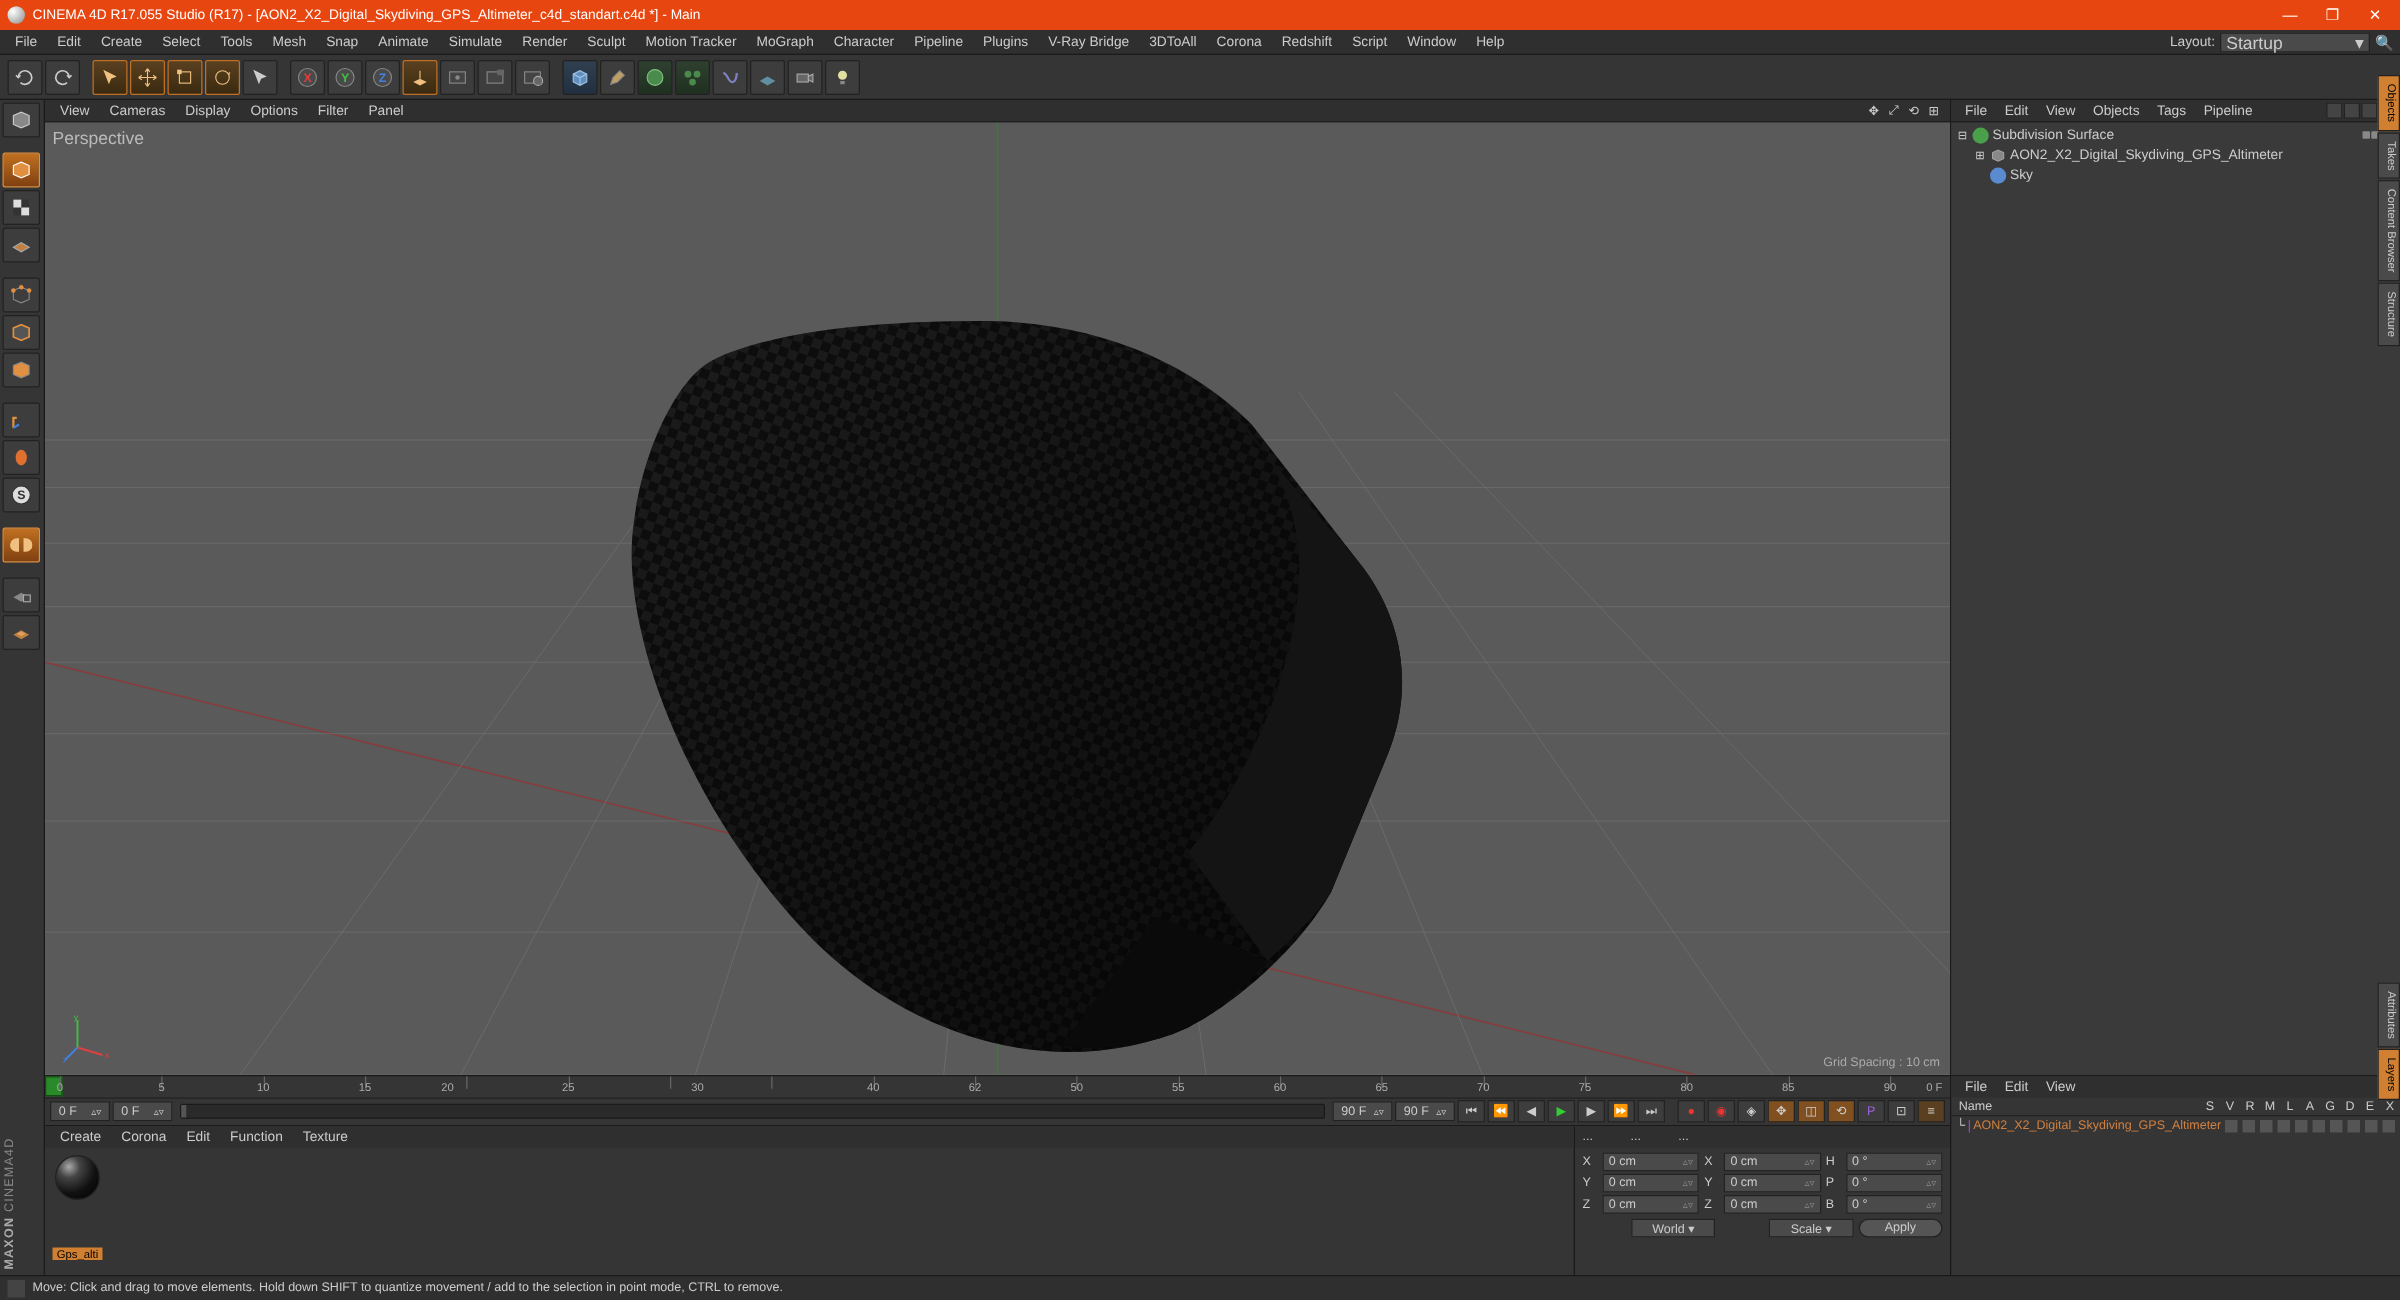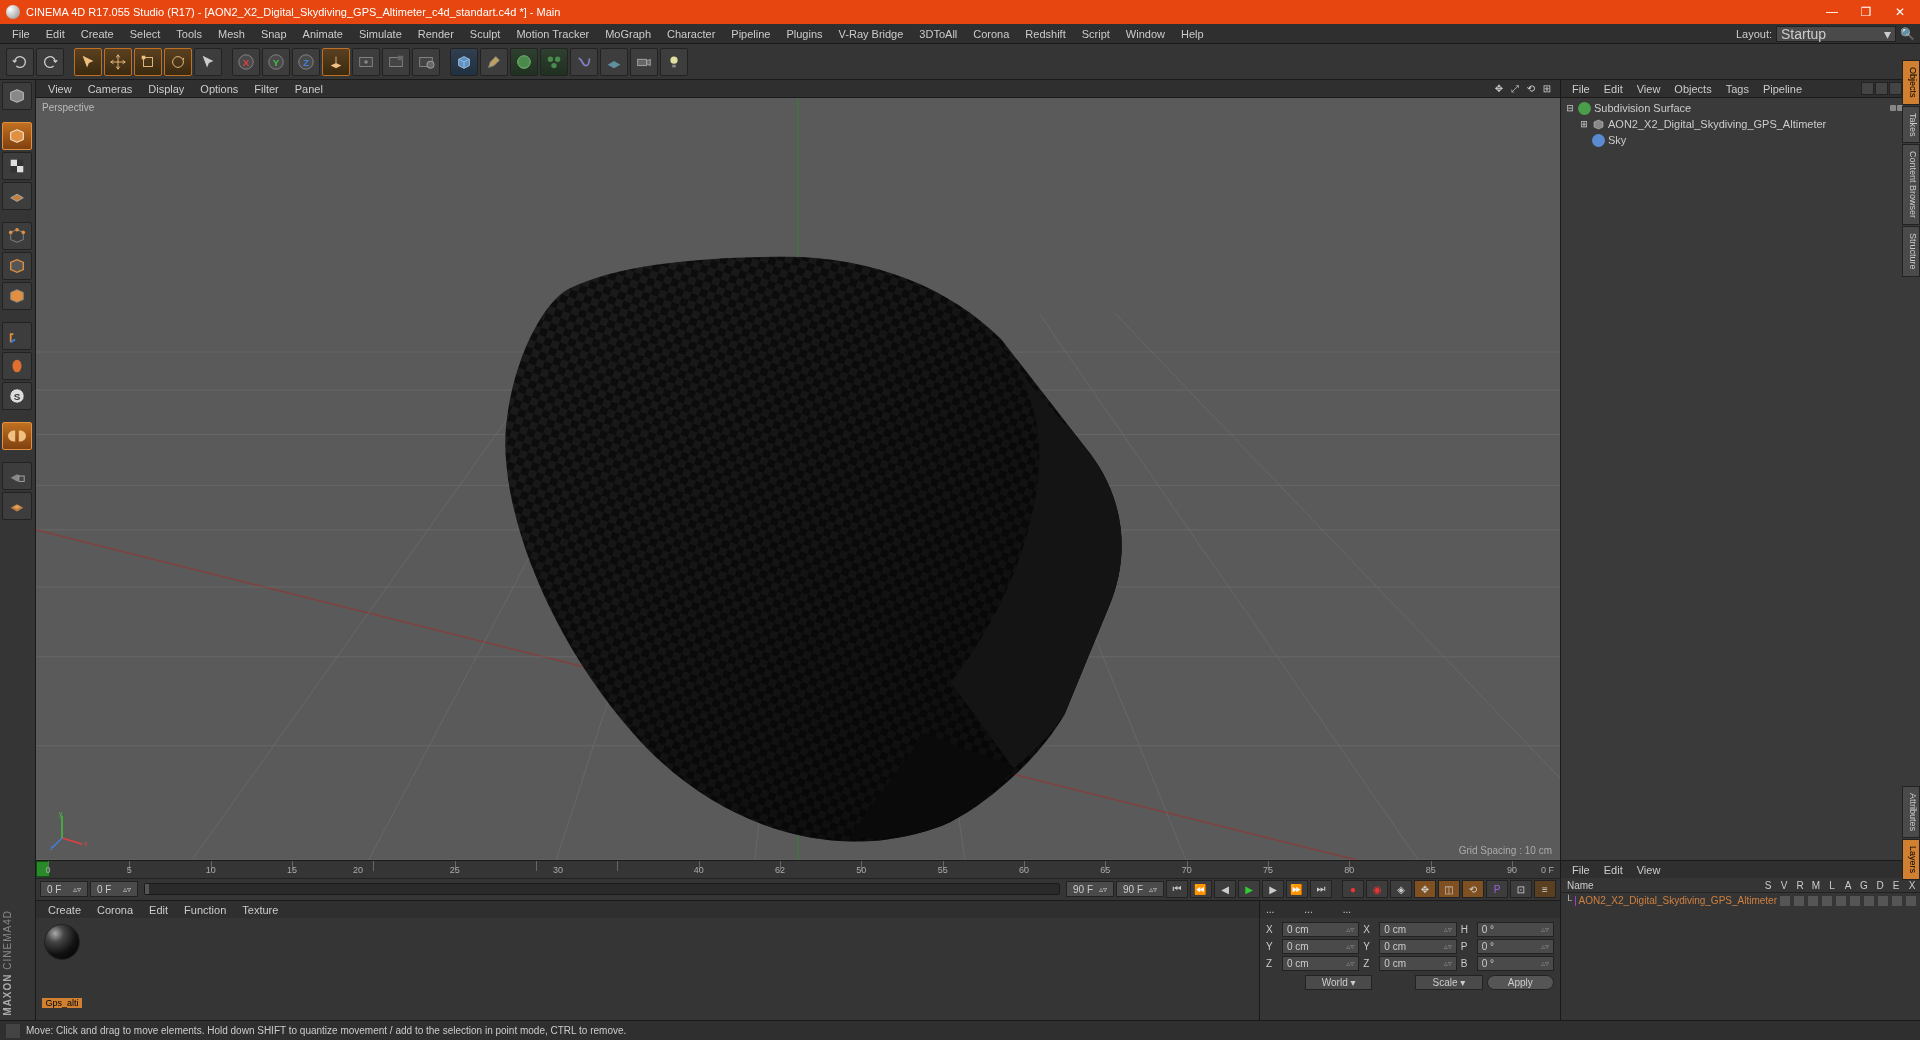--- a/index.html
+++ b/index.html
@@ -37,21 +37,21 @@
 .lpbtn.gap { height:8px; background:none; border:none; }
 
 
 .centercol { flex:1; display:flex; flex-direction:column; min-width:0; }
 .viewmenu { height:18px; background:#2f2f2f; display:flex; align-items:center; padding:0 4px; border-bottom:1px solid #1a1a1a; }
 .viewmenu .vm { padding:1px 8px; font-size:11px; cursor:pointer; }
 .viewmenu .vm-icons { margin-left:auto; display:flex; gap:2px; padding-right:2px; }
 .viewmenu .vm-icons span { width:14px; height:14px; font-size:10px; display:flex; align-items:center; justify-content:center; }
 
 .viewport { flex:1; position:relative; background:#5a5a5a; overflow:hidden; }
-.viewport .persp { position:absolute; top:4px; left:6px; font-size:10px; color:#bbb; }
+.viewport .persp { position:absolute; top:4px; left:6px; font-size:14px; color:#bbb; }
 .viewport svg.scene { width:100%; height:100%; display:block; }
 .viewport .gridlabel { position:absolute; bottom:4px; right:8px; font-size:10px; color:#aaa; }
 .viewport .axisgizmo { position:absolute; bottom:10px; left:14px; width:40px; height:40px; }
 
 
 .timeline { height:40px; background:#353535; border-top:1px solid #1a1a1a; display:flex; flex-direction:column; }
 .tl-ruler { height:18px; position:relative; border-bottom:1px solid #222; overflow:hidden; }
 .tl-ruler .tick { position:absolute; top:0; width:1px; height:10px; background:#666; }
 .tl-ruler .ticklbl { position:absolute; top:4px; font-size:9px; color:#aaa; transform:translateX(-50%); }
 .tl-ruler .cursor { position:absolute; left:0; top:0; width:14px; height:16px; background:#2a8a2a; border:1px solid #0f4f0f; }

